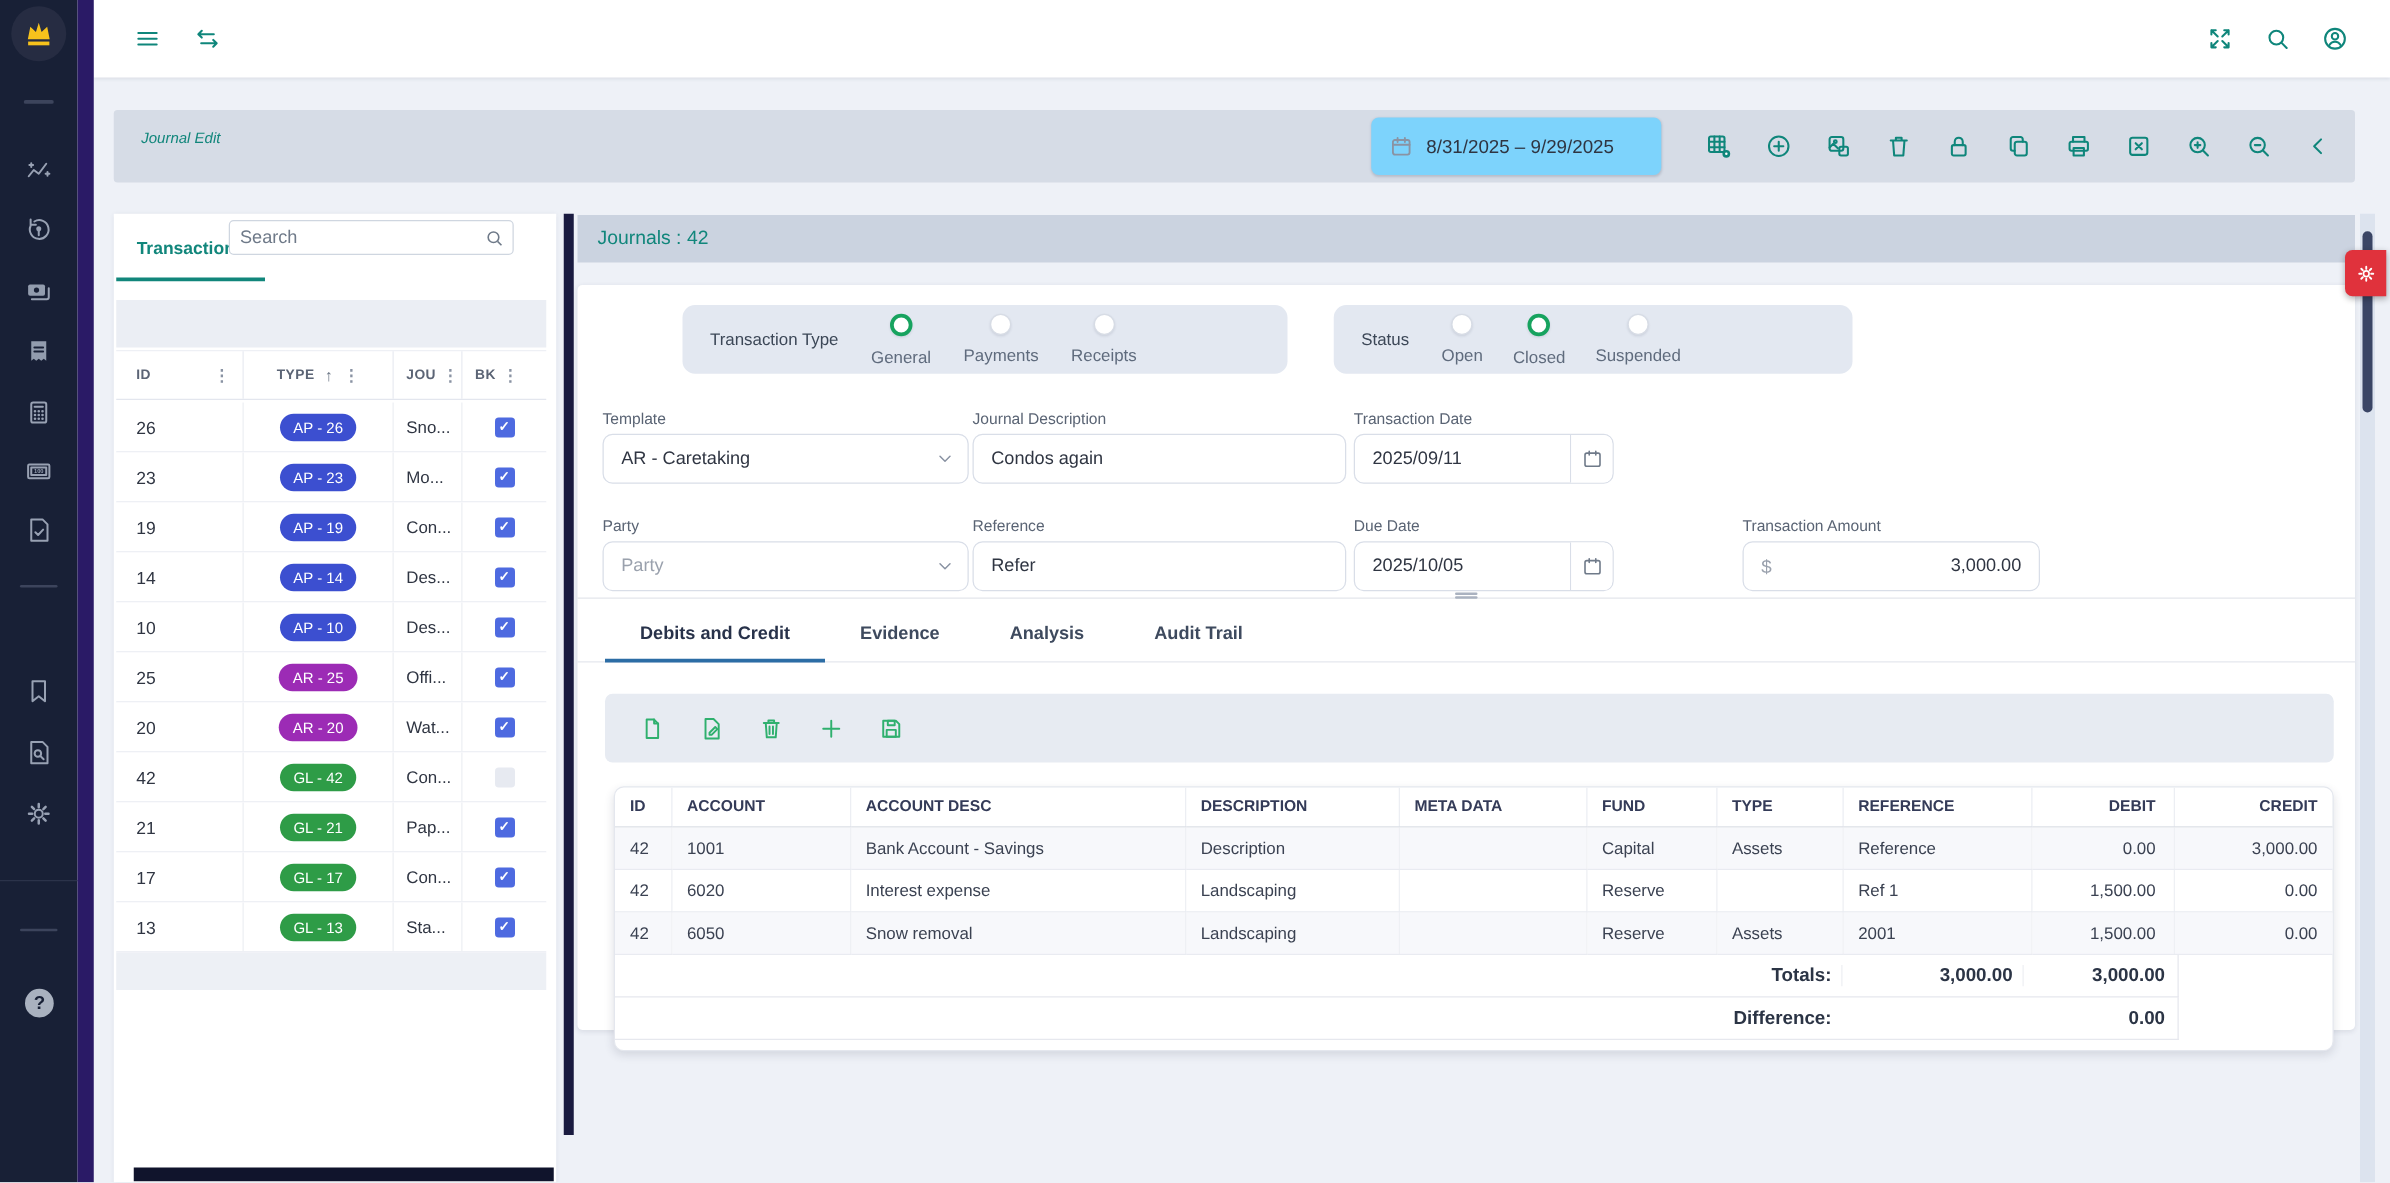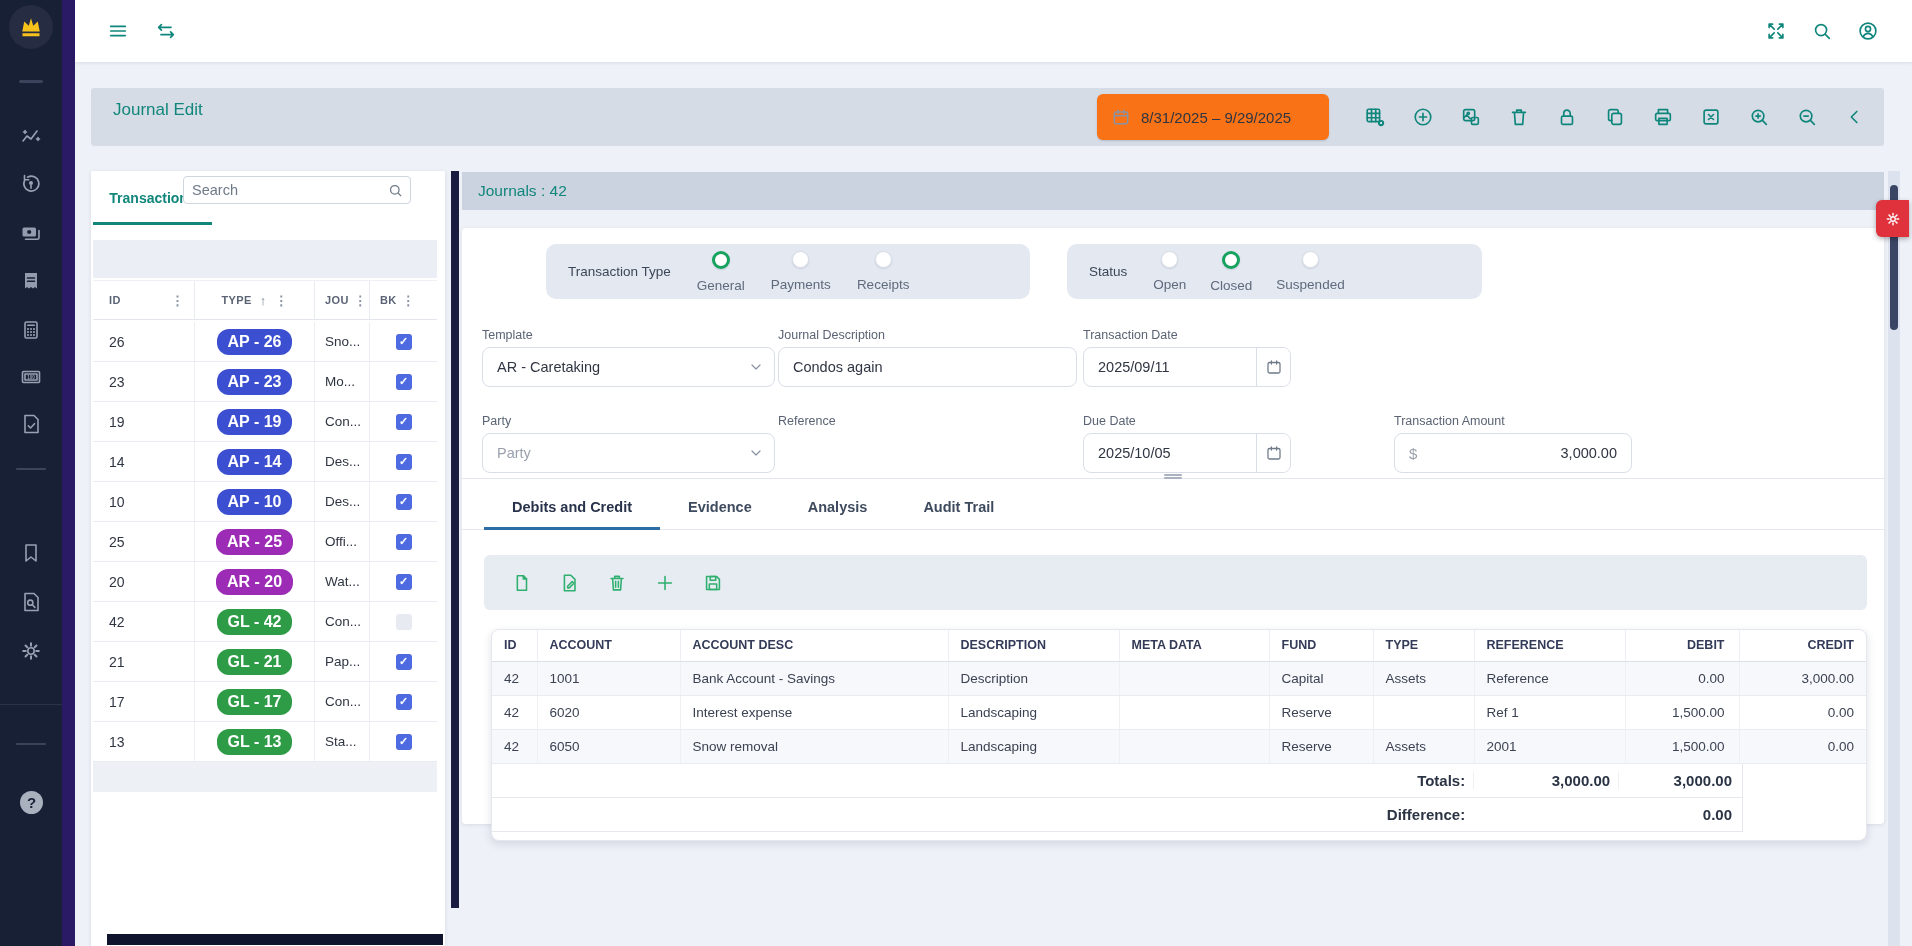--- a/index.html
+++ b/index.html
@@ -19,22 +19,22 @@
 
   
   .topbar{position:absolute;left:75px;top:0;right:0;height:62px;background:#fff;box-shadow:0 1px 3px rgba(40,50,80,.10);z-index:4;}
   .tb-left{position:absolute;left:32px;top:0;height:62px;display:flex;align-items:center;gap:26px;}
   .tb-right{position:absolute;right:33px;top:0;height:62px;display:flex;align-items:center;gap:24px;}
   .tic{width:22px;height:22px;cursor:pointer;}
   .tic svg{width:22px;height:22px;stroke:#0f867b;fill:none;stroke-width:1.8;stroke-linecap:round;stroke-linejoin:round;}
 
   
   .pagehead{position:absolute;left:91px;top:88px;width:1793px;height:58px;background:#d6dce6;border-radius:3px;z-index:3;}
-  .page-title{position:absolute;left:22px;top:0;height:44px;display:flex;align-items:center;color:#11867b;font-size:17px;}
-  .datebox{position:absolute;left:1006px;top:6px;width:232px;height:46px;background:#f97316;border-radius:6px;box-shadow:0 1px 2px rgba(40,50,80,.18);display:flex;align-items:center;gap:10px;padding:0 14px;cursor:pointer;}
+  .page-title{position:absolute;left:22px;top:0;height:44px;display:flex;align-items:center;color:#11867b;font-size:12px;font-style:italic;}
+  .datebox{position:absolute;left:1006px;top:6px;width:232px;height:46px;background:#7dd3fc;border-radius:6px;box-shadow:0 1px 2px rgba(40,50,80,.18);display:flex;align-items:center;gap:10px;padding:0 14px;cursor:pointer;}
   .datebox svg{width:20px;height:20px;stroke:#8a93a3;fill:none;stroke-width:1.8;stroke-linecap:round;}
   .datebox span{color:#2f3542;font-size:15px;}
   .ph-tools{position:absolute;right:18px;top:0;height:58px;display:flex;align-items:center;gap:26px;}
 
   
   .left-panel{position:absolute;left:91px;top:171px;width:354px;height:775px;background:#fff;box-shadow:0 1px 4px rgba(40,50,80,.12);z-index:2;}
   .lp-tabs{position:absolute;left:2px;top:0;height:54px;display:flex;}
   .lp-tab{width:119px;height:54px;display:flex;align-items:center;justify-content:center;color:#11867b;font-weight:bold;font-size:14px;cursor:pointer;position:relative;}
   .lp-tab.active::after{content:"";position:absolute;left:0;bottom:0;width:100%;height:3px;background:#11867b;}
   .lp-search-row{position:absolute;left:2px;top:69px;width:344px;height:38px;background:#ebeef4;display:flex;align-items:center;}
@@ -46,21 +46,21 @@
   .lh-cell{display:flex;align-items:center;font-size:11px;font-weight:bold;color:#5b6475;letter-spacing:.4px;border-right:1px solid #e9ebf2;position:relative;}
   .kebab{color:#8a93a3;font-size:13px;font-weight:bold;letter-spacing:0;cursor:pointer;line-height:1;}
   .sortarrow{color:#6f7a89;font-size:13px;cursor:pointer;}
   .lrows{position:absolute;left:2px;top:151px;width:344px;}
   .lrow{display:flex;height:40px;border-bottom:1px solid #e9ebf2;cursor:pointer;background:#fff;}
   .lc{display:flex;align-items:center;border-right:1px solid #edeff4;text-align:right;}
   .lc-id{width:102px;padding-left:16px;font-size:14px;color:#2f3542;}
   .lc-type{width:120px;justify-content:center;}
   .lc-jou{width:55px;padding-left:10px;font-size:13.5px;color:#2f3542;}
   .lc-bk{width:67px;justify-content:center;border-right:none;}
-  .pill{color:#fff;font-size:16px;font-weight:bold;padding:4px 11px;border-radius:12px;white-space:nowrap;}
+  .pill{color:#fff;font-size:12px;font-weight:normal;padding:4px 11px;border-radius:12px;white-space:nowrap;}
   .cb{width:16px;height:16px;border-radius:3px;display:flex;align-items:center;justify-content:center;cursor:pointer;}
   .cb.on{background:#4e6ae0;}
   .cb.on::after{content:"\2713";color:#fff;font-size:11px;font-weight:bold;}
   .cb.off{background:#e7eaf1;}
   .lp-filler{position:absolute;left:2px;top:591px;width:344px;height:30px;background:#edf0f5;}
 
   
   .v-divider{position:absolute;left:451px;top:171px;width:8px;height:737px;background:#1a1b40;z-index:3;cursor:col-resize;}
   .h-scroll{position:absolute;left:107px;top:934px;width:336px;height:11px;background:#10142c;z-index:6;cursor:pointer;}
   .v-scroll-track{position:absolute;left:1888px;top:171px;width:12px;height:775px;background:#dce3ee;z-index:2;}
@@ -567,20 +567,23 @@
         <input placeholder="Party" style="">
         <span class="fchev">
             <svg viewBox="0 0 24 24">
               <path d="M6 9l6 6 6-6"></path>
             </svg>
           </span>
       </div>
     </div>
     <div class="ffield" style="left:316px;top:186px;width:299px;">
       <span class="flabel">Reference</span>
+      <div class="fbox">
+        <input value="Refer" style="">
+      </div>
     </div>
     <div class="ffield" style="left:621px;top:186px;width:208px;">
       <span class="flabel">Due Date</span>
       <div class="fbox">
         <input value="2025/10/05" style="">
         <span class="calbtn">
             <svg viewBox="0 0 24 24">
               <rect x="4" y="6" width="16" height="14" rx="2"></rect>
               <path d="M8.5 4v4M15.5 4v4"></path>
             </svg>

